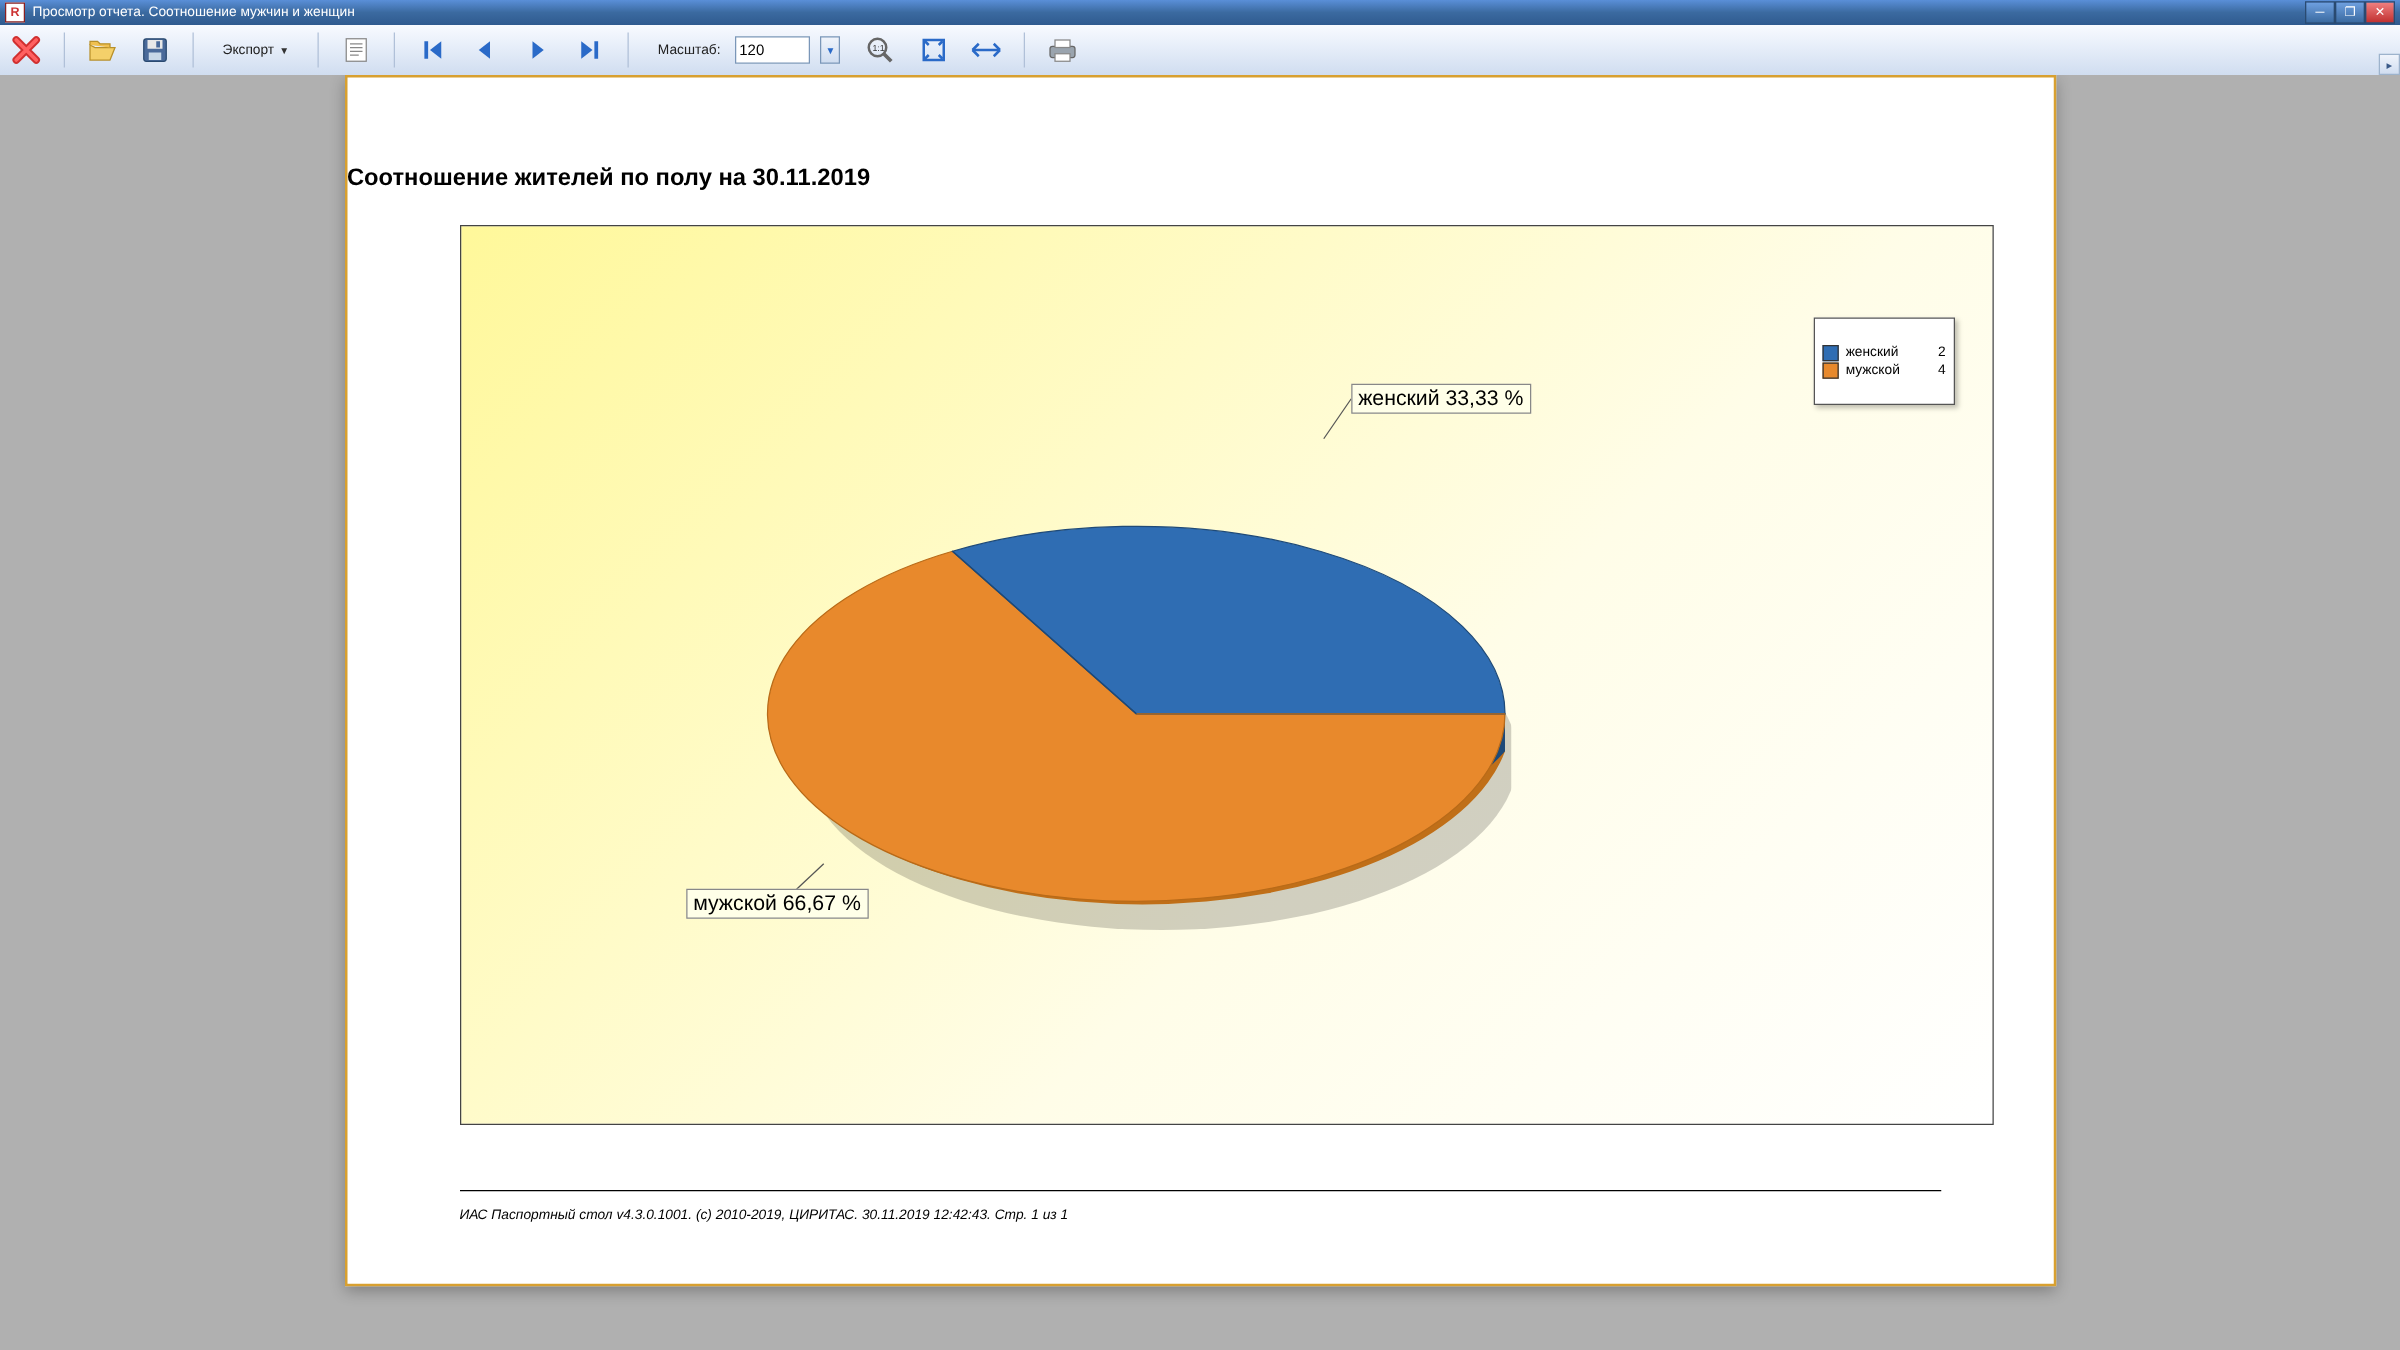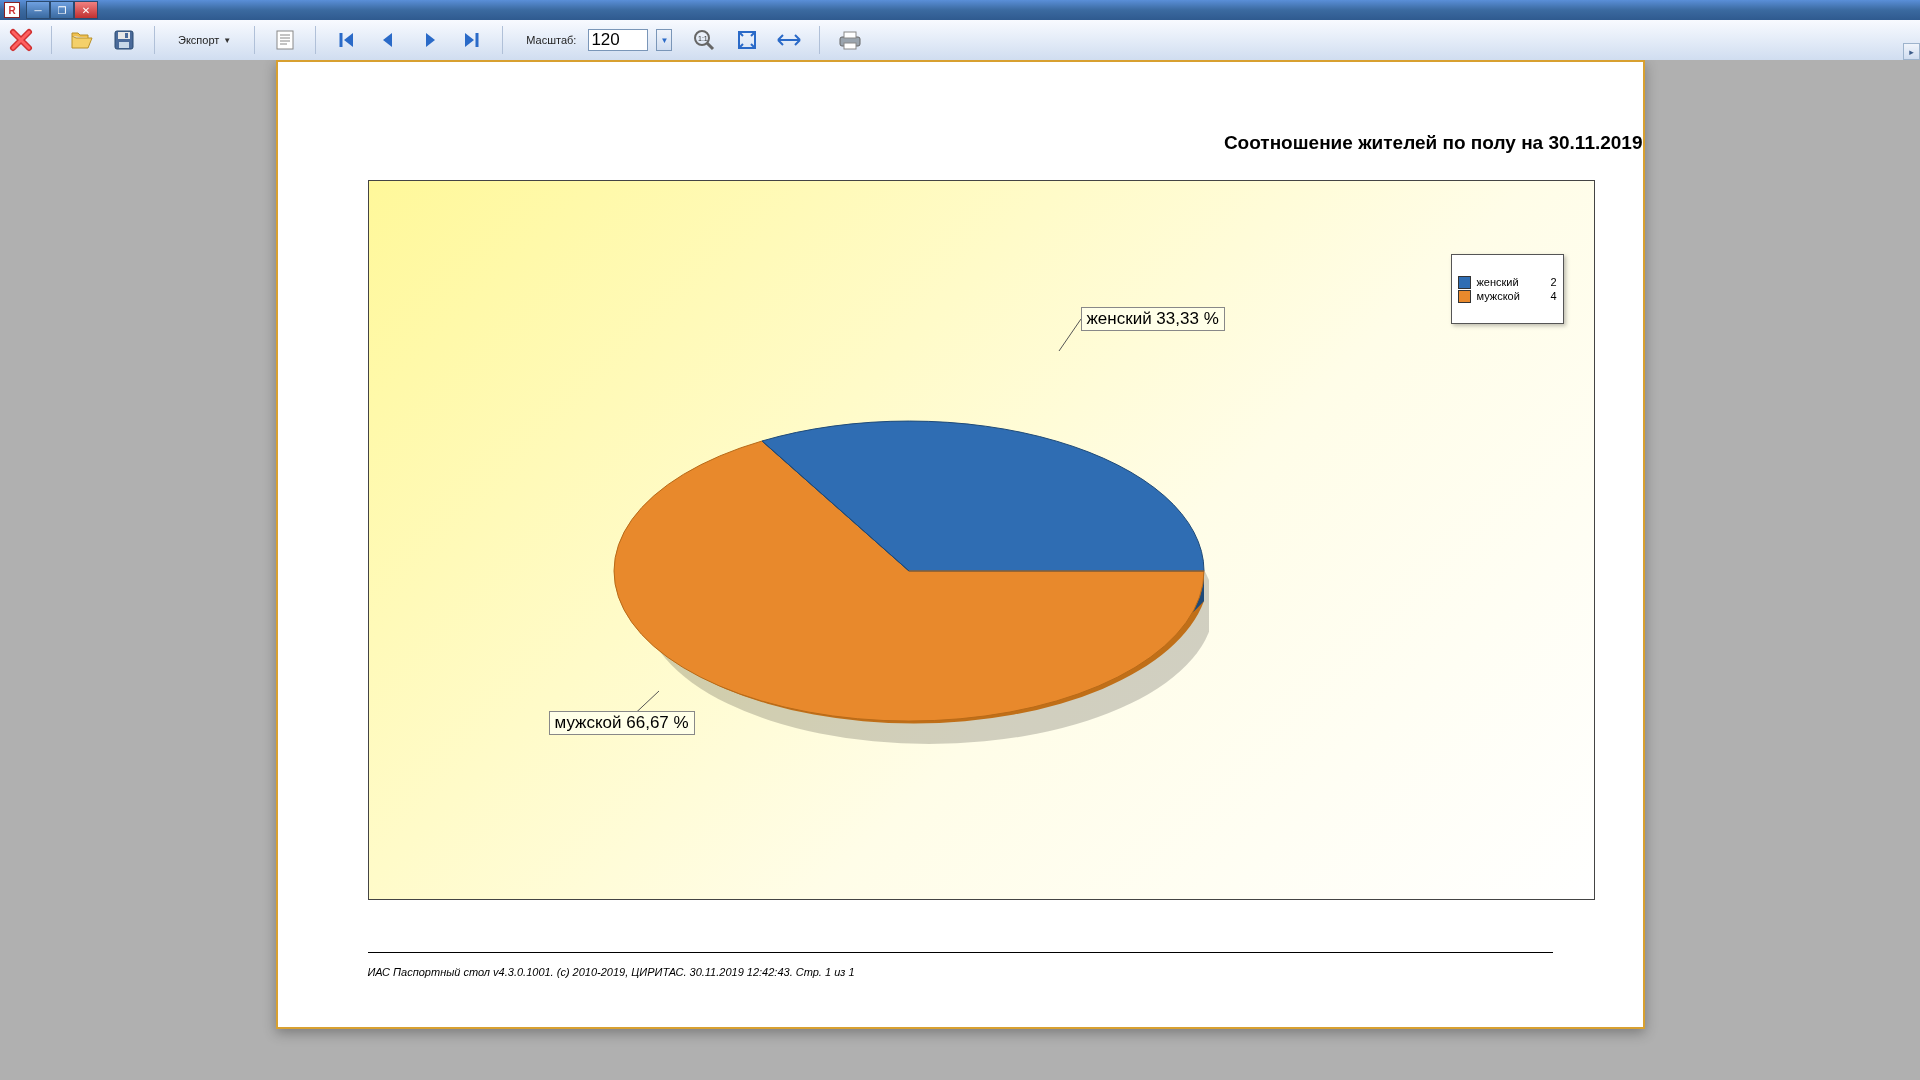--- a/index.html
+++ b/index.html
@@ -7,42 +7,43 @@
 .titlebar .appicon{width:14px;height:14px;background:#fff;border:1px solid #8a2020;margin-right:6px;display:flex;align-items:center;justify-content:center;color:#c33;font-weight:bold;font-size:10px}
 .titlebar .title{flex:1}
 .titlebar .winbtns{display:flex;gap:0}
 .titlebar .winbtn{width:22px;height:16px;border:1px solid #2a4a70;background:linear-gradient(to bottom,#6fa0e0,#3a6aa0);display:flex;align-items:center;justify-content:center;color:#fff;font-size:10px;cursor:pointer}
 .titlebar .winbtn.close{background:linear-gradient(to bottom,#f08080,#c03030)}
 .toolbar{height:40px;background:linear-gradient(to bottom,#f8faff 0%,#e4ecf8 50%,#d0ddf0 100%);border-bottom:1px solid #9db3cc;display:flex;align-items:center;padding:0 6px;gap:12px}
 .tb-btn{width:30px;height:30px;display:flex;align-items:center;justify-content:center;cursor:pointer;border-radius:3px}
 .tb-sep{width:1px;height:28px;background:#b0c0d8;margin:0 3px}
 .tb-text-btn{height:30px;display:flex;align-items:center;padding:0 8px;cursor:pointer;gap:4px;font-size:11px;color:#222}
 .tb-label{font-size:11px;color:#222;margin-left:8px}
-.tb-combo{width:54px;height:20px;border:1px solid #7a96b8;background:#fff;font-size:17px;padding:0 2px}
+.tb-combo{width:54px;height:20px;border:1px solid #7a96b8;background:#fff;font-size:12px;padding:0 2px}
 .viewport{position:absolute;top:60px;left:0;right:0;bottom:0;background:#b0b0b0;overflow:auto;display:flex;justify-content:center;padding-top:0}
 .page{width:1365px;height:965px;background:#fff;border:2px solid #d8a030;box-shadow:0 4px 12px rgba(0,0,0,.3);margin-top:0;position:relative}
-.chart-title{text-align:right;font-weight:bold;font-size:19px;color:#000;margin-top:70px;font-family:Arial,sans-serif}
+.chart-title{text-align:left;font-weight:bold;font-size:19px;color:#000;margin-top:70px;font-family:Arial,sans-serif}
 .chart-box{position:absolute;left:90px;top:118px;width:1225px;height:718px;border:1px solid #444;background:linear-gradient(135deg,#fff89a 0%,#fffde8 60%,#ffffff 100%)}
 .pie-wrap{position:absolute;left:240px;top:120px;width:600px;height:470px}
 .datalabel{position:absolute;font-size:17px;color:#000;background:#ffffe8;border:1px solid #888;padding:1px 5px;white-space:nowrap;font-family:Arial,sans-serif}
 .legend{position:absolute;right:30px;top:73px;background:#fff;border:1px solid #555;box-shadow:2px 2px 4px rgba(0,0,0,.25);padding:20px 6px;font-size:11px;font-family:Arial,sans-serif}
 .legend-row{display:flex;align-items:center;gap:6px;line-height:14px}
 .legend-sw{width:11px;height:11px;border:1px solid #333}
 .legend-label{width:60px}
 .legend-val{width:14px;text-align:right}
 .footer-line{position:absolute;left:90px;right:90px;top:890px;border-top:1px solid #000}
 .footer-text{position:absolute;left:90px;top:904px;font-size:11px;font-style:italic;color:#000;font-family:Arial,sans-serif}
 .scroll-arrow{position:absolute;right:0;width:17px;height:17px;background:linear-gradient(to bottom,#f0f4fb,#d0ddf0);border:1px solid #9db3cc;display:flex;align-items:center;justify-content:center;font-size:9px;color:#3a5a88;cursor:pointer;box-sizing:border-box}
 svg{display:block}
 </style>
 </head>
 <body>
 
 <div class="titlebar">
   <div class="appicon">R</div>
+  <div class="title">Просмотр отчета. Соотношение мужчин и женщин</div>
   <div class="winbtns">
     <div class="winbtn">─</div>
     <div class="winbtn">❐</div>
     <div class="winbtn close">✕</div>
   </div>
 </div>
 
 <div class="toolbar">
   <div class="tb-btn">
     <svg width="24" height="24">

